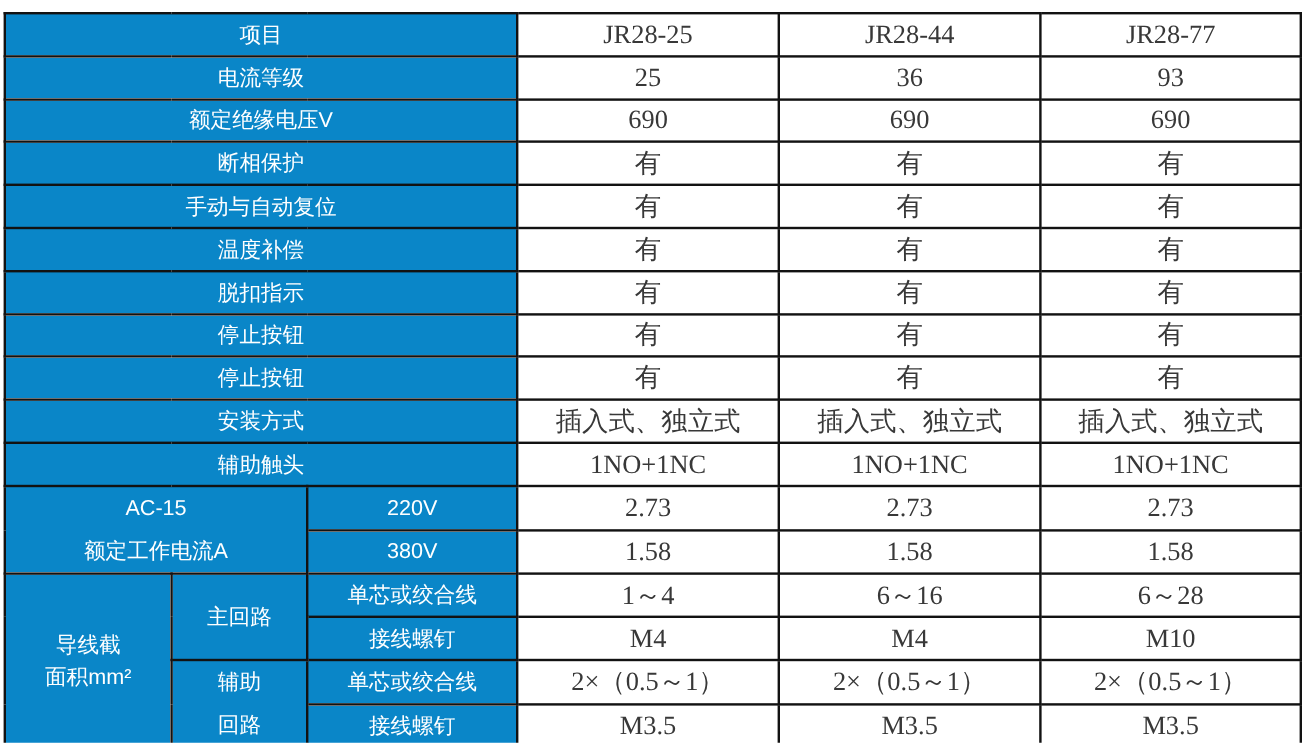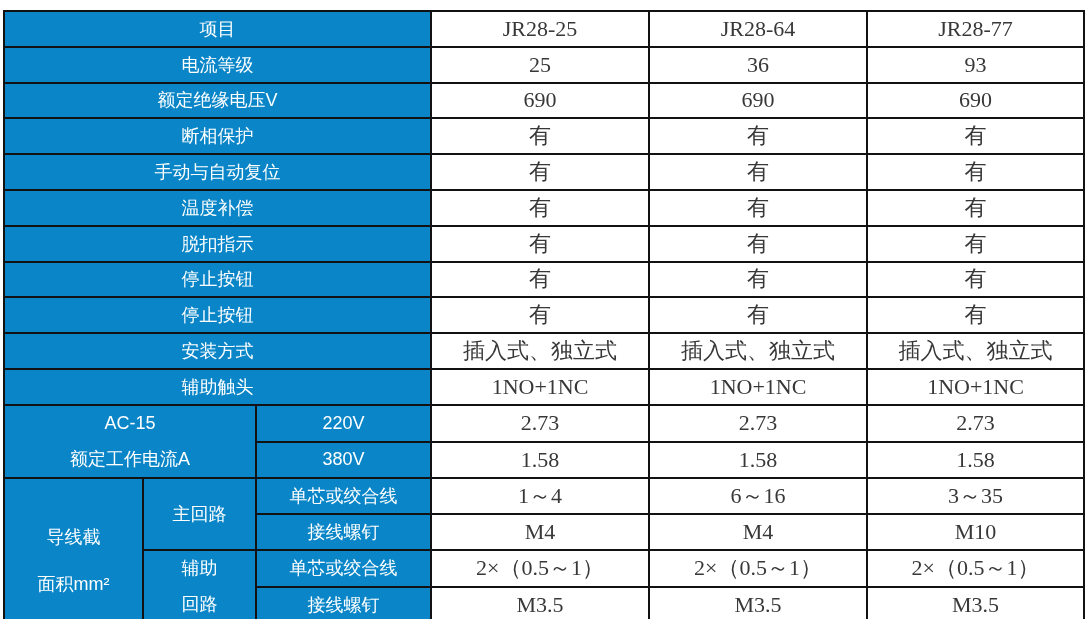--- a/index.html
+++ b/index.html
@@ -32,40 +32,40 @@
     font-size: 18px;
     font-weight: 400;
   }
   .val {
     background: #ffffff;
     color: #383838;
     font-family: "Liberation Serif", serif;
     font-size: 22px;
   }
   .line36 div { line-height: 35.8px; }
-  .tight div { line-height: 27px; margin-top: 20px; }
+  .tight div { line-height: 27px; }
 </style>
 </head>
 <body>
 
 <table class="spec-table">
   <colgroup>
     <col style="width:139px">
       <col style="width:113px">
       <col style="width:175px">
     <col style="width:218px">
       <col style="width:218px">
       <col style="width:217px">
   </colgroup>
 
   <tbody>
       <tr class="r">
     <td class="hdr" colspan="3">项目</td>
     <td class="val">JR28-25</td>
-    <td class="val">JR28-64</td>
+    <td class="val">JR28-44</td>
     <td class="val">JR28-77</td>
   </tr>
 
   <tr class="r">
     <td class="hdr" colspan="3">电流等级</td>
     <td class="val">25</td>
     <td class="val">36</td>
     <td class="val">93</td>
   </tr>
 
@@ -152,21 +152,21 @@
 
   <tr class="r">
     <td class="hdr tight" rowspan="4">
       <div>导线截</div>
       <div>面积mm²</div>
     </td>
     <td class="hdr" rowspan="2">主回路</td>
     <td class="hdr">单芯或绞合线</td>
     <td class="val">1～4</td>
     <td class="val">6～16</td>
-    <td class="val">3～35</td>
+    <td class="val">6～28</td>
   </tr>
 
   <tr class="r">
     <td class="hdr">接线螺钉</td>
     <td class="val">M4</td>
     <td class="val">M4</td>
     <td class="val">M10</td>
   </tr>
 
   <tr class="r">

